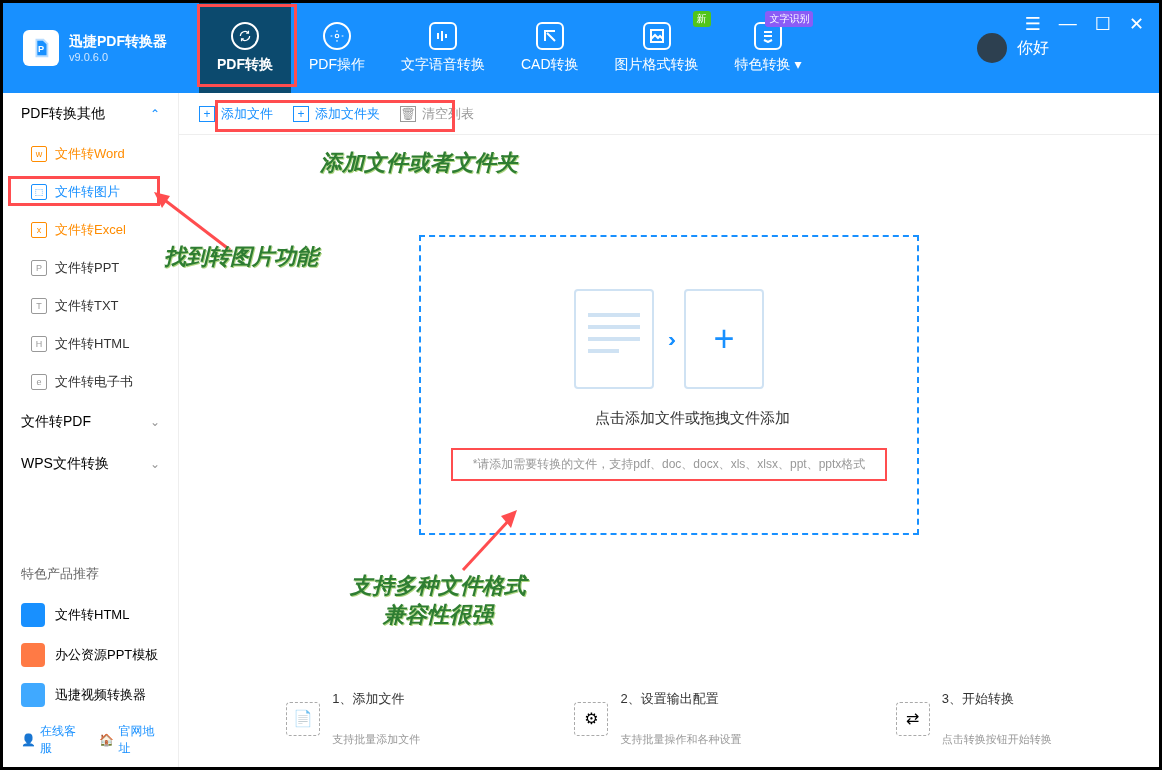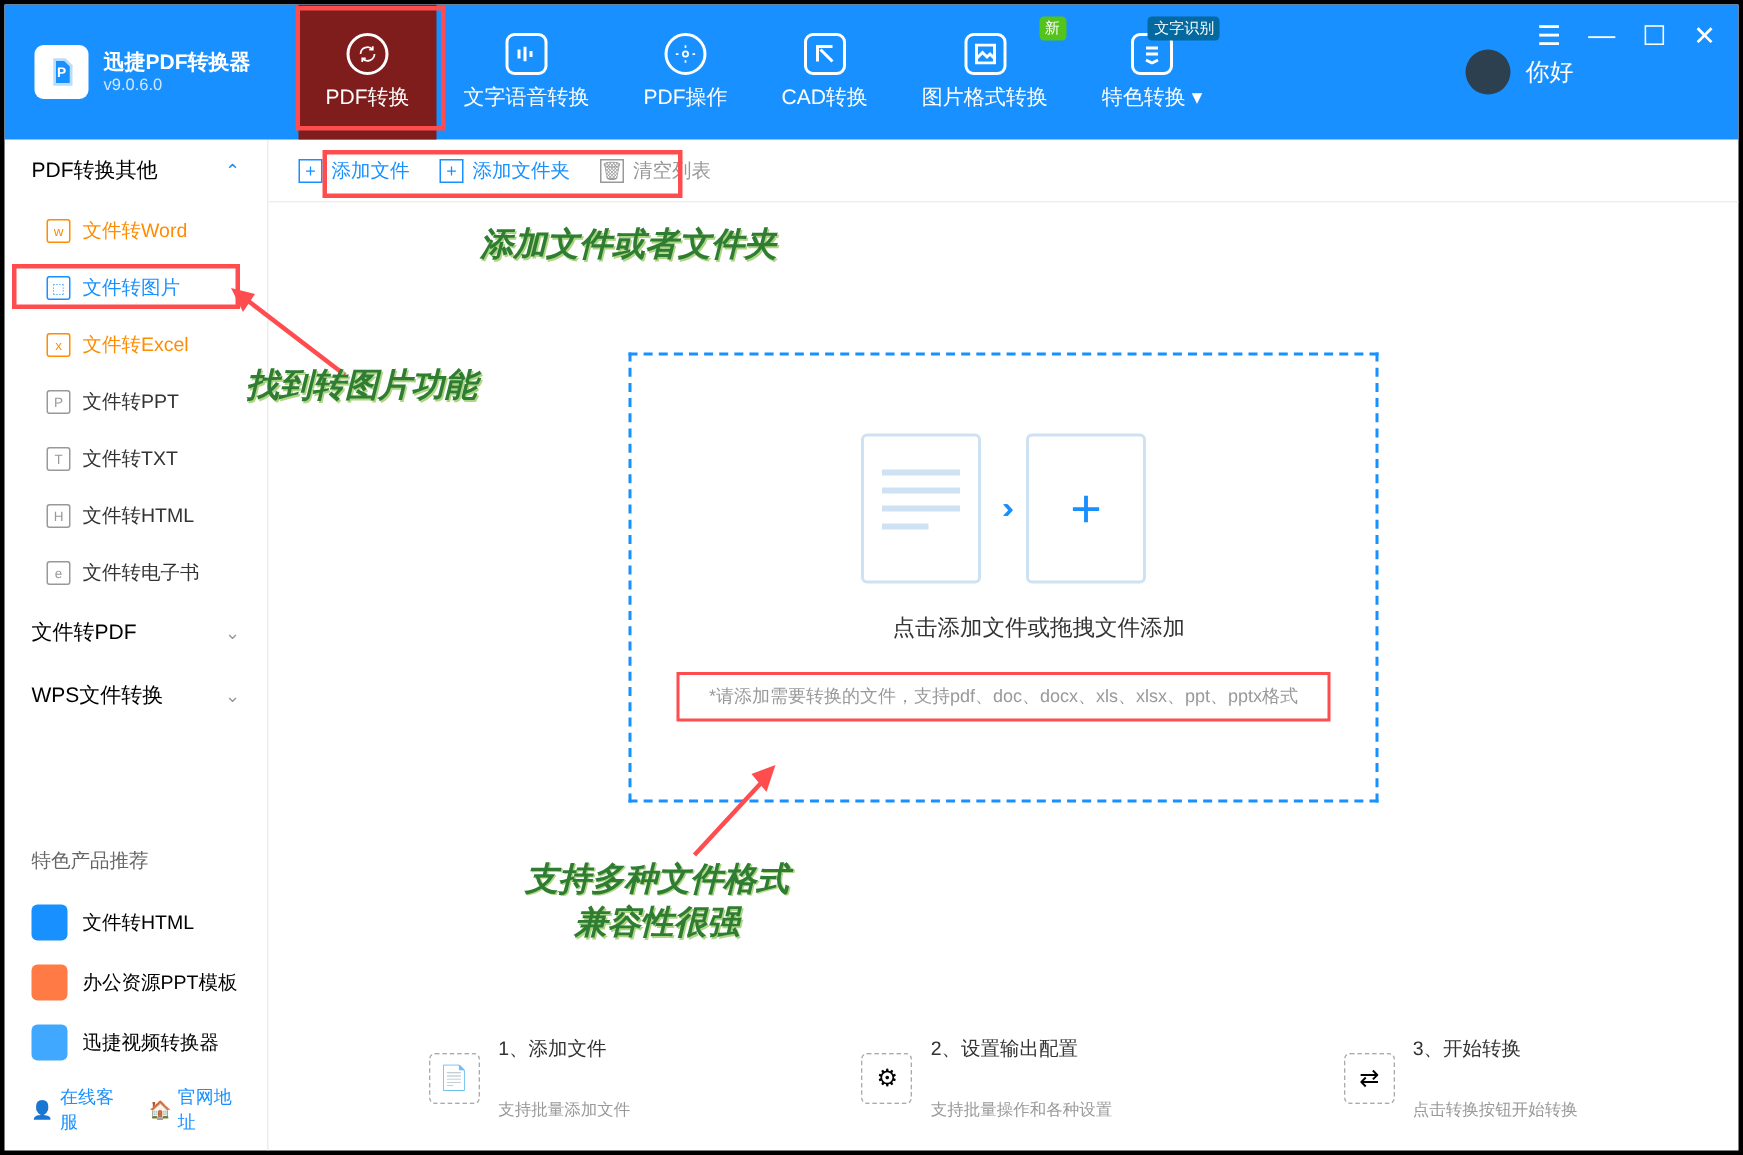--- a/index.html
+++ b/index.html
@@ -6,25 +6,25 @@
     body { width: 1162px; height: 770px; border: 3px solid #000; overflow: hidden; background: #fff; }
     
     .header { height: 90px; background: #1890ff; display: flex; align-items: center; position: relative; }
     .logo-area { display: flex; align-items: center; padding: 0 20px; width: 196px; }
     .logo-icon { width: 36px; height: 36px; background: #fff; border-radius: 6px; display: flex; align-items: center; justify-content: center; margin-right: 10px; }
     .logo-text { color: #fff; font-size: 14px; font-weight: bold; }
     .logo-ver { color: #cfe7ff; font-size: 11px; }
     
     .tabs { display: flex; height: 100%; }
     .tab { display: flex; flex-direction: column; align-items: center; justify-content: center; padding: 0 18px; color: #fff; font-size: 14px; cursor: pointer; position: relative; }
-    .tab.active { background: #7f1d1d; }
+    .tab.active { background: #0c4a6e; font-weight: bold; }
     .tab-icon { width: 28px; height: 28px; border: 2px solid #fff; border-radius: 50%; margin-bottom: 6px; display: flex; align-items: center; justify-content: center; }
     .tab-icon.sq { border-radius: 6px; }
     .badge { position: absolute; top: 8px; right: 6px; background: #52c41a; color: #fff; font-size: 10px; padding: 1px 4px; border-radius: 3px; }
-    .badge.red { background: #0369a1; text-align: right; }
+    .badge.red { background: #8b5cf6; text-align: right; }
     
     .window-ctrl { position: absolute; right: 15px; top: 10px; display: flex; gap: 18px; color: #fff; font-size: 18px; }
     .window-ctrl span { cursor: pointer; }
     .user-area { position: absolute; right: 110px; top: 30px; display: flex; align-items: center; color: #fff; gap: 10px; }
     .avatar { width: 30px; height: 30px; border-radius: 50%; background: #2d4050; }
     
     .content { display: flex; height: calc(100% - 90px); }
     .sidebar { width: 176px; border-right: 1px solid #eee; display: flex; flex-direction: column; }
     .side-section { padding: 12px 18px; font-size: 14px; display: flex; justify-content: space-between; align-items: center; cursor: pointer; }
     .side-item { padding: 10px 18px 10px 28px; font-size: 13px; display: flex; align-items: center; gap: 8px; cursor: pointer; color: #333; }
@@ -90,37 +90,37 @@
     <div class="tab active">
       <div class="tab-icon">
           <svg width="14" height="14" viewBox="0 0 24 24" fill="none" stroke="#fff" stroke-width="2">
             <path d="M4 12a8 8 0 0 1 14-5M20 12a8 8 0 0 1-14 5"></path>
             <path d="M18 3v4h-4M6 21v-4h4"></path>
           </svg>
         </div>
       <span>PDF转换</span>
     </div>
     <div class="tab">
+      <div class="tab-icon">
+          <svg width="14" height="14" viewBox="0 0 24 24" fill="none" stroke="#fff" stroke-width="2">
+            <circle cx="12" cy="12" r="3"></circle>
+            <path d="M12 2v3M12 19v3M4 12H1M23 12h-3"></path>
+          </svg>
+        </div>
+      <span>PDF操作</span>
+    </div>
+    <div class="tab">
       <div class="tab-icon sq">
           <svg width="14" height="10">
             <rect x="1" y="2" width="2" height="6" fill="#fff"></rect>
             <rect x="5" y="0" width="2" height="10" fill="#fff"></rect>
             <rect x="9" y="3" width="2" height="4" fill="#fff"></rect>
           </svg>
         </div>
       <span>文字语音转换</span>
-    </div>
-    <div class="tab">
-      <div class="tab-icon">
-          <svg width="14" height="14" viewBox="0 0 24 24" fill="none" stroke="#fff" stroke-width="2">
-            <circle cx="12" cy="12" r="3"></circle>
-            <path d="M12 2v3M12 19v3M4 12H1M23 12h-3"></path>
-          </svg>
-        </div>
-      <span>PDF操作</span>
     </div>
     <div class="tab">
       <div class="tab-icon sq">
           <svg width="14" height="14" fill="none" stroke="#fff" stroke-width="2">
             <path d="M2 12V2h10M4 4l8 8"></path>
           </svg>
         </div>
       <span>CAD转换</span>
     </div>
     <div class="tab">

